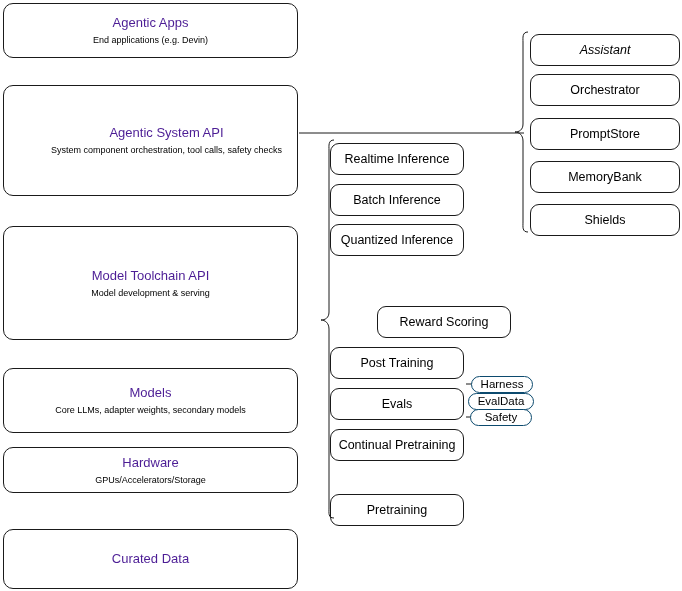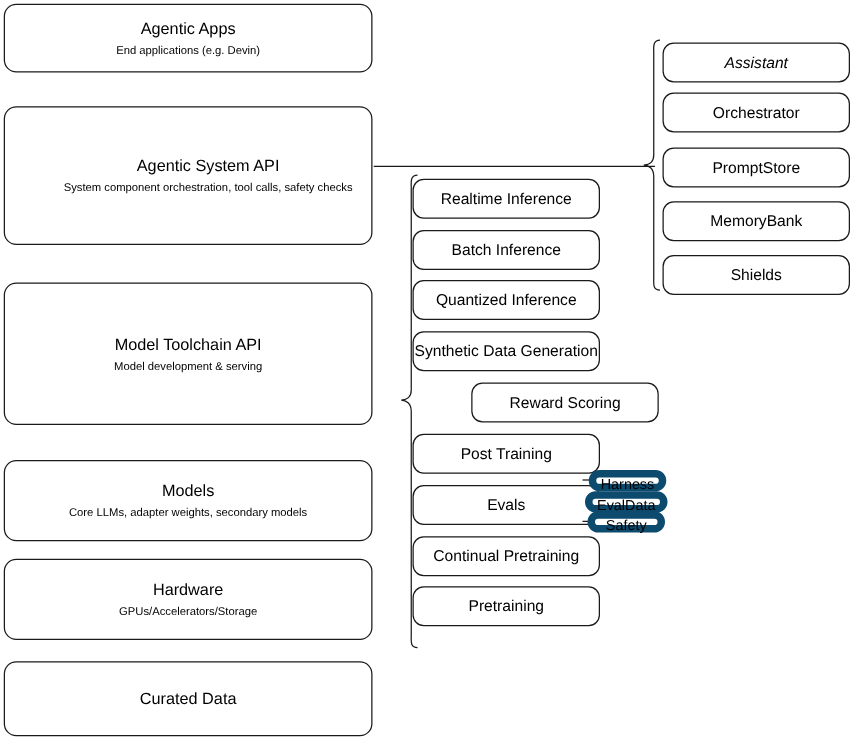--- a/index.html
+++ b/index.html
@@ -28,21 +28,21 @@
     background: #ffffff;
     display: flex;
     flex-direction: column;
     align-items: center;
     justify-content: center;
     text-align: center;
   }
   .node .title {
     font-size: 13px;
     line-height: 16px;
-    color: #000000;
+    color: #4c1d95;
     white-space: nowrap;
     text-align: center;
   }
   .node .subtitle {
     font-size: 9px;
     line-height: 12px;
     color: #000;
     margin-top: 3px;
     white-space: nowrap;
   }
@@ -63,31 +63,32 @@
     display: flex;
     align-items: center;
     justify-content: center;
     height: 32px;
   }
   .chip .label {
     font-size: 12.5px;
     line-height: 15px;
     white-space: nowrap;
   }
-  .mid-chip { left: 330px; width: 150px; }
+  .mid-chip { left: 330px; width: 134px; }
   .right-chip { left: 530px; width: 150px; }
 
   
   .pill {
     position: absolute;
     box-sizing: border-box;
-    border: 6px solid #0c4a6e;
+    border: 1px solid #0c4a6e;
     border-radius: 999px;
     background: #ffffff;
     display: flex;
+    align-items: center;
     justify-content: center;
     height: 17px;
     z-index: 6;
   }
   .pill .label {
     font-size: 11.5px;
     line-height: 13px;
     white-space: nowrap;
   }
 
@@ -149,54 +150,51 @@
   <div class="node layer-node" style="top:226px; height:114px;">
     <div class="title">Model Toolchain API</div>
     <div class="subtitle">Model development &amp; serving</div>
   </div>
 
   <div class="node layer-node" style="top:368px; height:65px;">
     <div class="title">Models</div>
     <div class="subtitle">Core LLMs, adapter weights, secondary models</div>
   </div>
 
-  <div class="node layer-node" style="top:447px; height:65px;">
+  <div class="node layer-node" style="top:447px; height:46px;">
     <div class="title">Hardware</div>
     <div class="subtitle">GPUs/Accelerators/Storage</div>
   </div>
 
   <div class="node layer-node" style="top:529px; height:60px;">
     <div class="title">Curated Data</div>
   </div>
 
   <div class="chip mid-chip" style="top:143px;">
     <span class="label">Realtime Inference</span>
   </div>
   <div class="chip mid-chip" style="top:184px;">
     <span class="label">Batch Inference</span>
   </div>
   <div class="chip mid-chip" style="top:224px;">
     <span class="label">Quantized Inference</span>
   </div>
-  <div class="chip mid-chip" style="top:265px;">
-    <span class="label">Synthetic Data Generation</span>
-  </div>
   <div class="chip mid-chip" style="top:306px;margin-left:47px;">
     <span class="label">Reward Scoring</span>
   </div>
   <div class="chip mid-chip" style="top:347px;">
     <span class="label">Post Training</span>
   </div>
   <div class="chip mid-chip" style="top:388px;">
     <span class="label">Evals</span>
   </div>
   <div class="chip mid-chip" style="top:429px;">
     <span class="label">Continual Pretraining</span>
   </div>
-  <div class="chip mid-chip" style="top:469px;align-items:center;">
+  <div class="chip mid-chip" style="top:494px;align-items:center;">
     <span class="label">Pretraining</span>
   </div>
 
   <div class="pill" style="left:471px; top:376px; width:62px;">
     <span class="label">Harness</span>
   </div>
   <div class="pill" style="left:468px; top:393px; width:66px;">
     <span class="label">EvalData</span>
   </div>
   <div class="pill" style="left:470px; top:409px; width:62px;">

